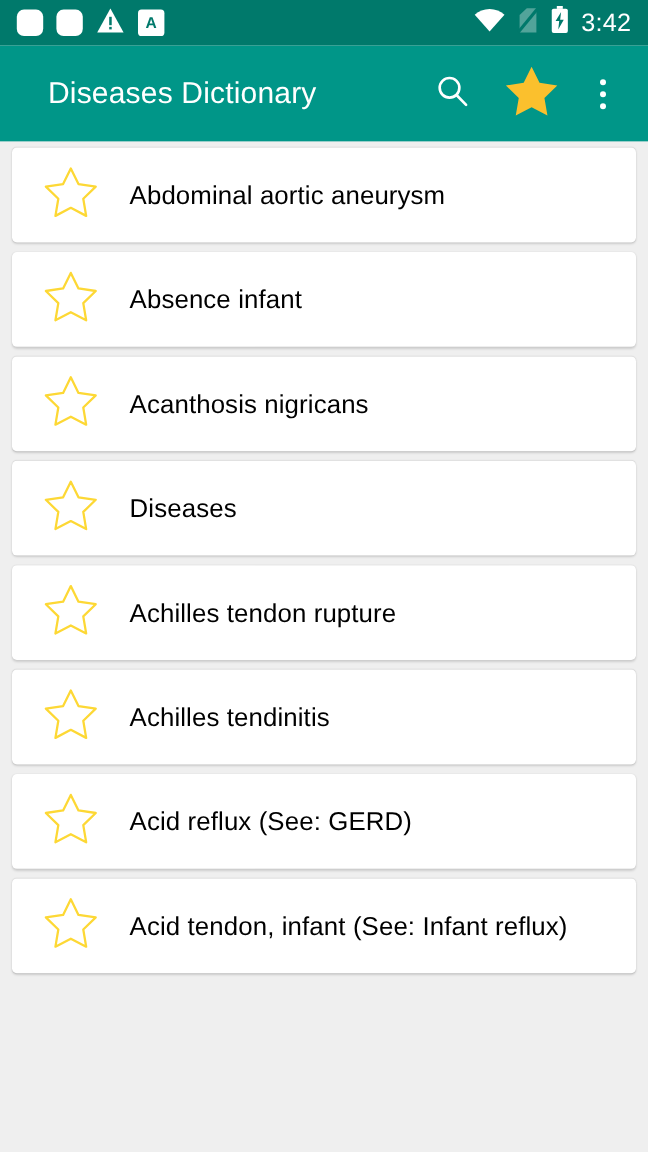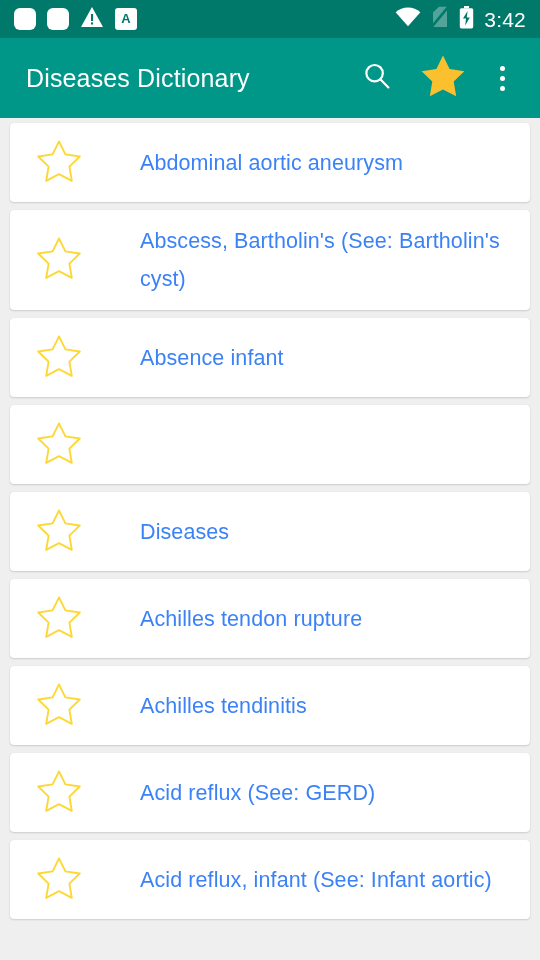--- a/index.html
+++ b/index.html
@@ -73,21 +73,21 @@
     line-height: 1;
   }
 
   
   .toolbar {
     height: 80px;
     flex: 0 0 80px;
     background: #009688;
     display: flex;
     align-items: center;
-    padding: 0 14px 0 26px;
+    padding: 0 14px 0 40px;
   }
   .app-title {
     font-size: 25px;
     font-weight: 500;
     color: #ffffff;
     letter-spacing: 0.15px;
     white-space: nowrap;
   }
   .toolbar-actions {
     margin-left: auto;
@@ -143,24 +143,23 @@
     flex: 0 0 98px;
     display: flex;
     align-items: center;
     justify-content: center;
     cursor: pointer;
   }
   .card-label {
     flex: 1 1 auto;
     font-size: 21.5px;
     line-height: 38px;
-    color: #3b82f6;
+    color: #000000;
     letter-spacing: 0.1px;
     padding-right: 10px;
-    margin-left: 32px;
   }
 </style>
 </head>
 <body>
 
 <div id="app">
 
   <div class="status-bar">
     <div class="status-left">
       <span class="notif-square"></span>
@@ -240,36 +239,29 @@
             </svg></span>
         </div>
         <div class="card-label">Abdominal aortic aneurysm</div>
       </div>
       <div class="card">
         <div class="card-star">
           <span><svg width="46" height="44" viewBox="0 0 46 44">
               <path d="M23 2.4 L29.4 15.4 L43.8 17.5 L33.4 27.6 L35.8 41.9 L23 35.2 L10.2 41.9 L12.6 27.6 L2.2 17.5 L16.6 15.4 Z" fill="none" stroke="#fdd835" stroke-width="1.9" stroke-linejoin="round"></path>
             </svg></span>
         </div>
-        <div class="card-label">Abscess, Bartholin's (See: Bartholin's cyst)</div>
-      </div>
-      <div class="card">
-        <div class="card-star">
-          <span><svg width="46" height="44" viewBox="0 0 46 44">
-              <path d="M23 2.4 L29.4 15.4 L43.8 17.5 L33.4 27.6 L35.8 41.9 L23 35.2 L10.2 41.9 L12.6 27.6 L2.2 17.5 L16.6 15.4 Z" fill="none" stroke="#fdd835" stroke-width="1.9" stroke-linejoin="round"></path>
-            </svg></span>
-        </div>
         <div class="card-label">Absence infant</div>
       </div>
       <div class="card">
         <div class="card-star">
           <span><svg width="46" height="44" viewBox="0 0 46 44">
               <path d="M23 2.4 L29.4 15.4 L43.8 17.5 L33.4 27.6 L35.8 41.9 L23 35.2 L10.2 41.9 L12.6 27.6 L2.2 17.5 L16.6 15.4 Z" fill="none" stroke="#fdd835" stroke-width="1.9" stroke-linejoin="round"></path>
             </svg></span>
         </div>
+        <div class="card-label">Acanthosis nigricans</div>
       </div>
       <div class="card">
         <div class="card-star">
           <span><svg width="46" height="44" viewBox="0 0 46 44">
               <path d="M23 2.4 L29.4 15.4 L43.8 17.5 L33.4 27.6 L35.8 41.9 L23 35.2 L10.2 41.9 L12.6 27.6 L2.2 17.5 L16.6 15.4 Z" fill="none" stroke="#fdd835" stroke-width="1.9" stroke-linejoin="round"></path>
             </svg></span>
         </div>
         <div class="card-label">Diseases</div>
       </div>
       <div class="card">
@@ -295,17 +287,17 @@
             </svg></span>
         </div>
         <div class="card-label">Acid reflux (See: GERD)</div>
       </div>
       <div class="card">
         <div class="card-star">
           <span><svg width="46" height="44" viewBox="0 0 46 44">
               <path d="M23 2.4 L29.4 15.4 L43.8 17.5 L33.4 27.6 L35.8 41.9 L23 35.2 L10.2 41.9 L12.6 27.6 L2.2 17.5 L16.6 15.4 Z" fill="none" stroke="#fdd835" stroke-width="1.9" stroke-linejoin="round"></path>
             </svg></span>
         </div>
-        <div class="card-label">Acid reflux, infant (See: Infant aortic)</div>
+        <div class="card-label">Acid tendon, infant (See: Infant reflux)</div>
       </div>
     </div>
 
 </div>
 
 </body></html>

